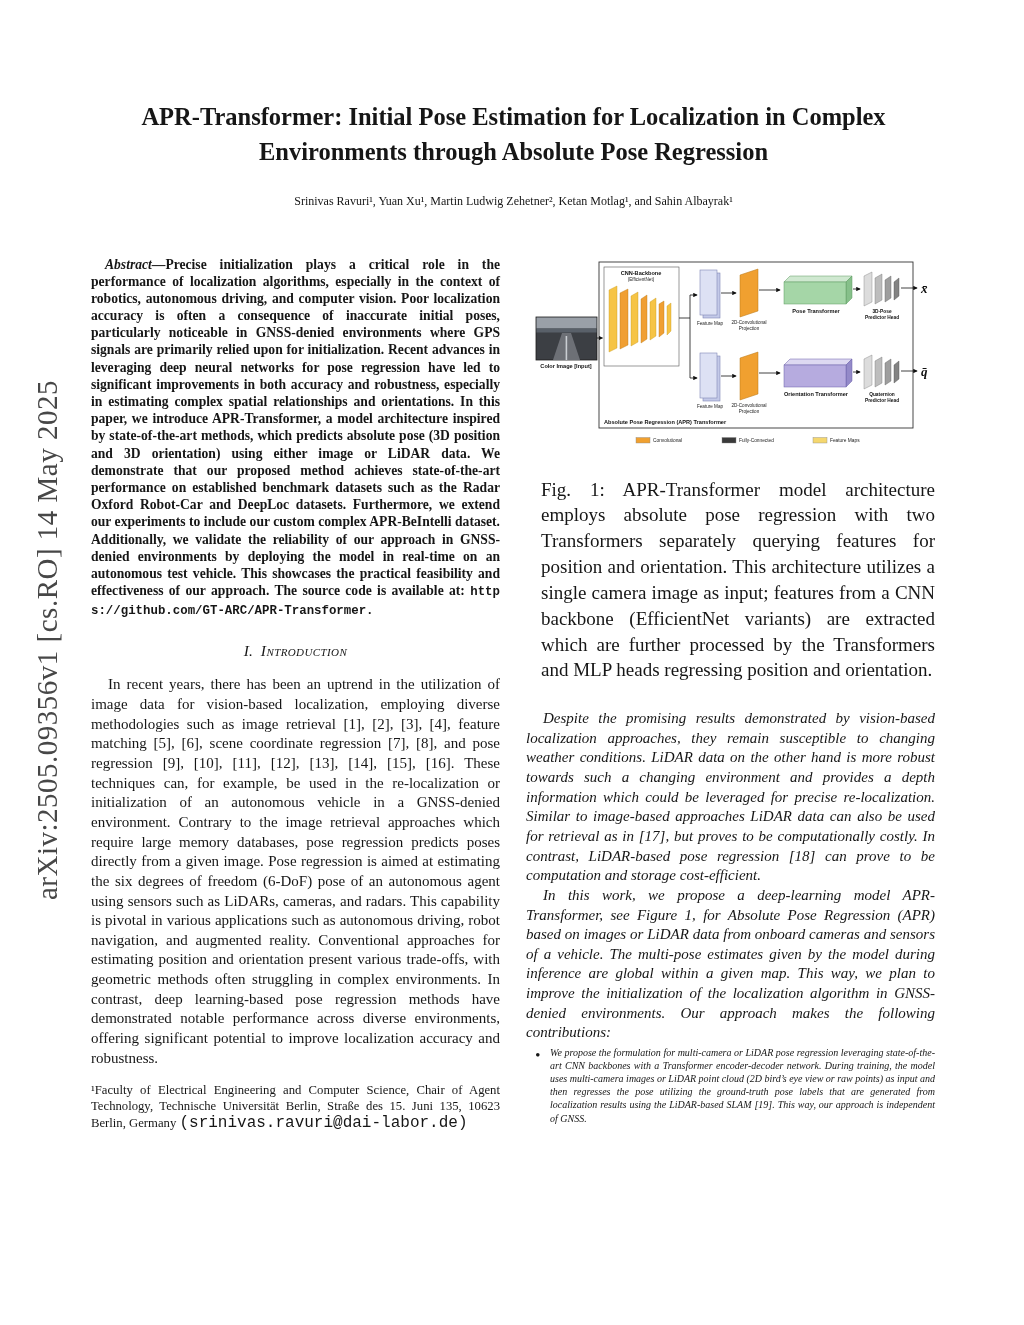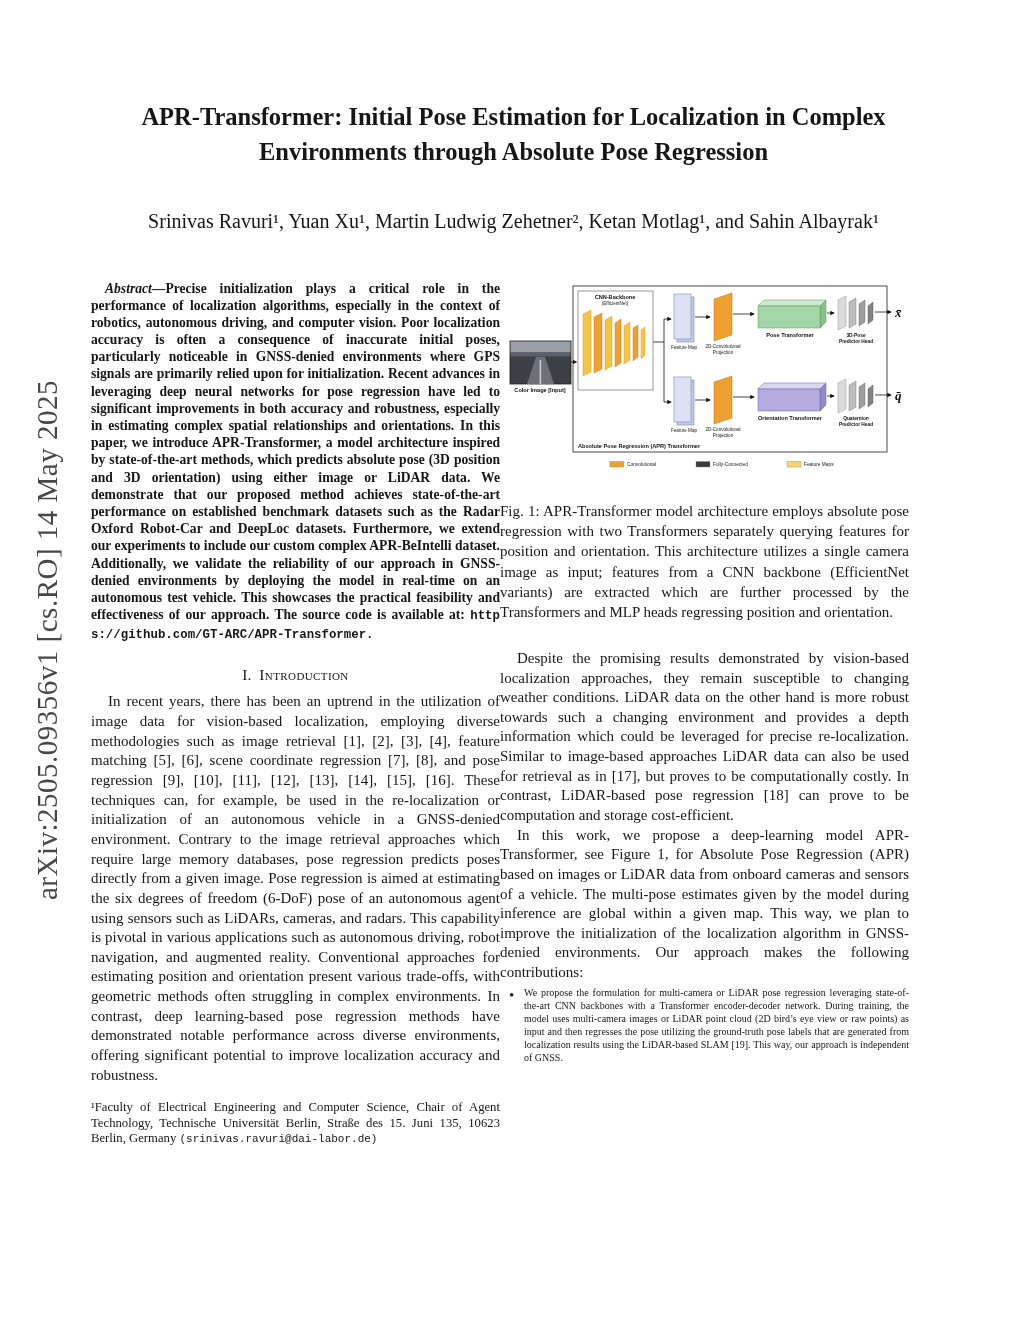--- a/index.html
+++ b/index.html
@@ -11,48 +11,48 @@
   .arxiv-watermark {
     position:absolute; left:47px; top:640px;
     transform:translate(-50%,-50%) rotate(-90deg);
     white-space:nowrap; font-size:29px; color:#474747; letter-spacing:0.5px;
   }
   .content { position:absolute; left:91px; top:99px; width:845px; }
   .title {
     font-size:24.5px; font-weight:bold; text-align:center; line-height:1.44;
     padding:0 18px;
   }
-  .authors { text-align:center; font-size:20px; margin-top:40px; }
-  .columns { display:flex; margin-top:47px; }
+  .authors { text-align:center; font-size:12px; margin-top:24px; }
+  .columns { display:flex; gap:26px; margin-top:47px; }
   .col { width:409px; flex:none; }
 
   .abstract {
     font-weight:bold; font-size:13.6px; line-height:1.265;
     text-align:justify; text-indent:14px;
   }
   .abs-label { font-style:italic; }
   .code { font-family:"Liberation Mono", monospace; font-size:12.4px; word-break:break-all; }
 
   .section-heading {
     font-weight:normal; font-size:15.5px; text-align:center;
-    margin-top:23px; margin-bottom:8px;
+    margin-top:23px; margin-bottom:15px;font-style:italic;
   }
   .section-heading .num { margin-right:8px; }
   .sc { font-variant:small-caps; letter-spacing:0.4px; }
 
   .body-para { font-size:15px; line-height:1.31; text-align:justify; }
   .indent { text-indent:17px; }
 
   .footnotes { margin-top:15px; font-size:12.7px; line-height:1.21; }
   .footnote { text-align:justify; }
-  .fn-mono { font-family:"Liberation Mono", monospace; font-size:11px; word-break:break-all; }
+  .fn-mono { font-family:"Liberation Mono", monospace; font-size:16px; word-break:break-all; }
 
   .figure-block { width:409px; }
-  .caption { font-size:15px; line-height:1.36; text-align:justify; margin-top:21px; }
-  .right-paras { margin-top:26px; }
+  .caption { font-size:19px; line-height:1.36; text-align:justify; margin-top:21px;margin-left:15px; }
+  .right-paras { margin-top:26px;font-style:italic; }
 
   .bullet-item { display:flex; margin-top:3px; }
   .bullet-marker { width:15px; margin-left:9px; flex:none; font-size:15px; line-height:1.31; }
   .bullet-text { flex:1; font-size:10px; line-height:1.31; text-align:justify; }
 
   
   .fg-b  { font:bold 5.6px "Liberation Sans", sans-serif; fill:#111; }
   .fg-s  { font:4.6px "Liberation Sans", sans-serif; fill:#222; }
   .fg-bs { font:bold 4.8px "Liberation Sans", sans-serif; fill:#111; }
   .fg-leg{ font:4.8px "Liberation Sans", sans-serif; fill:#222; }

